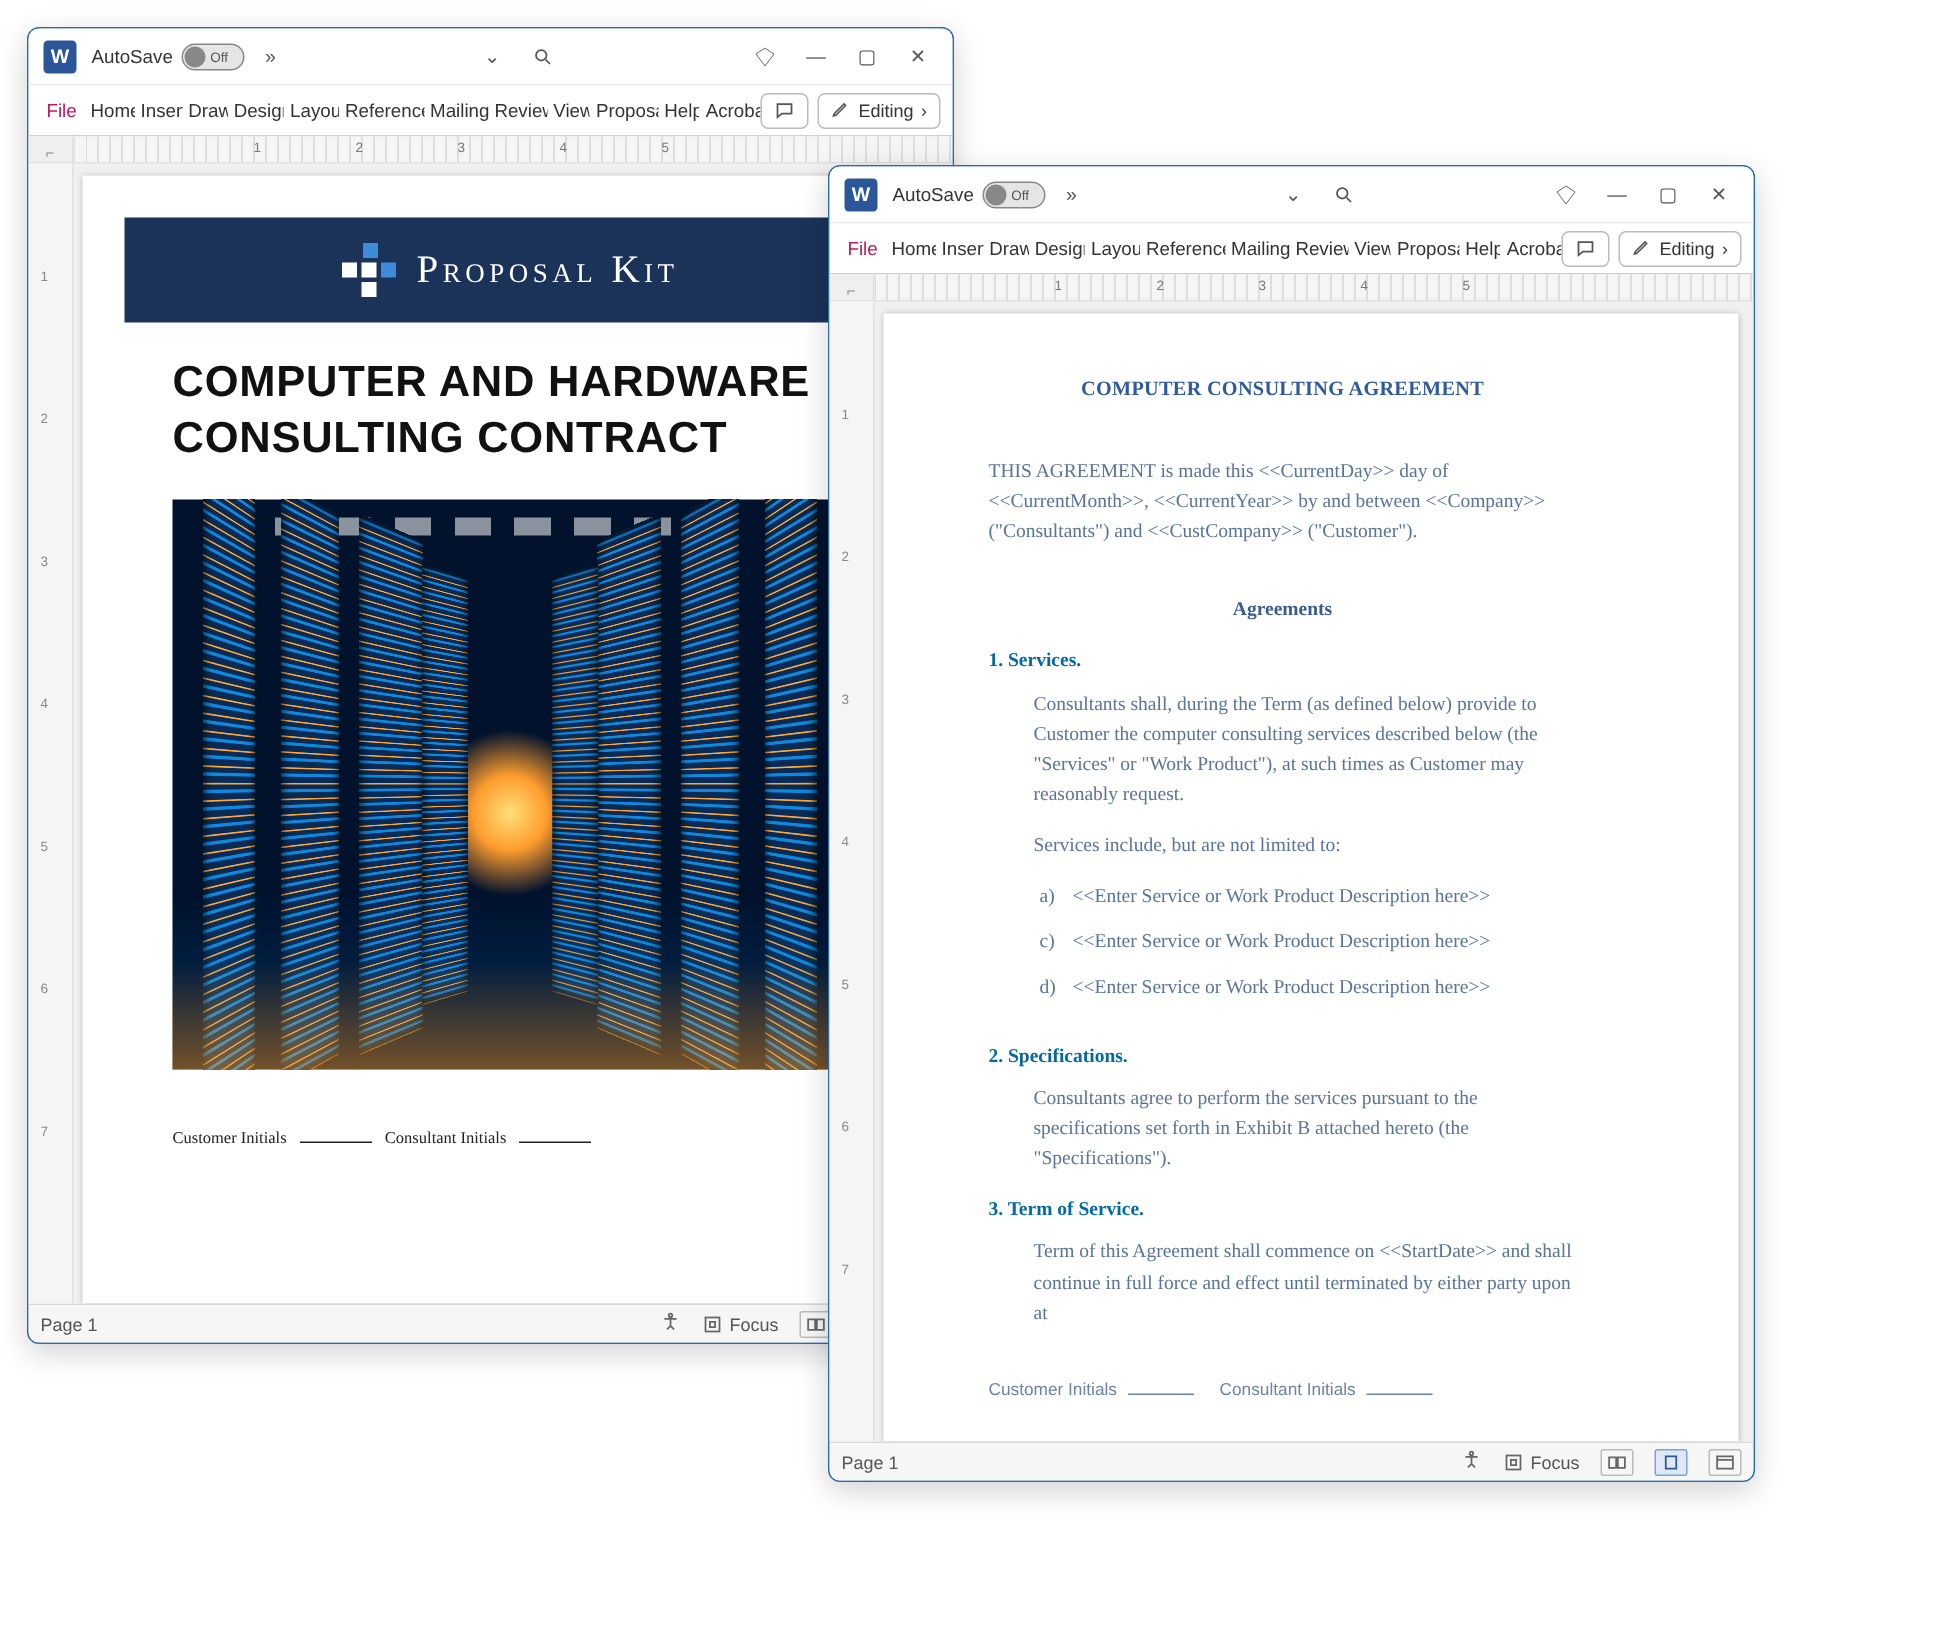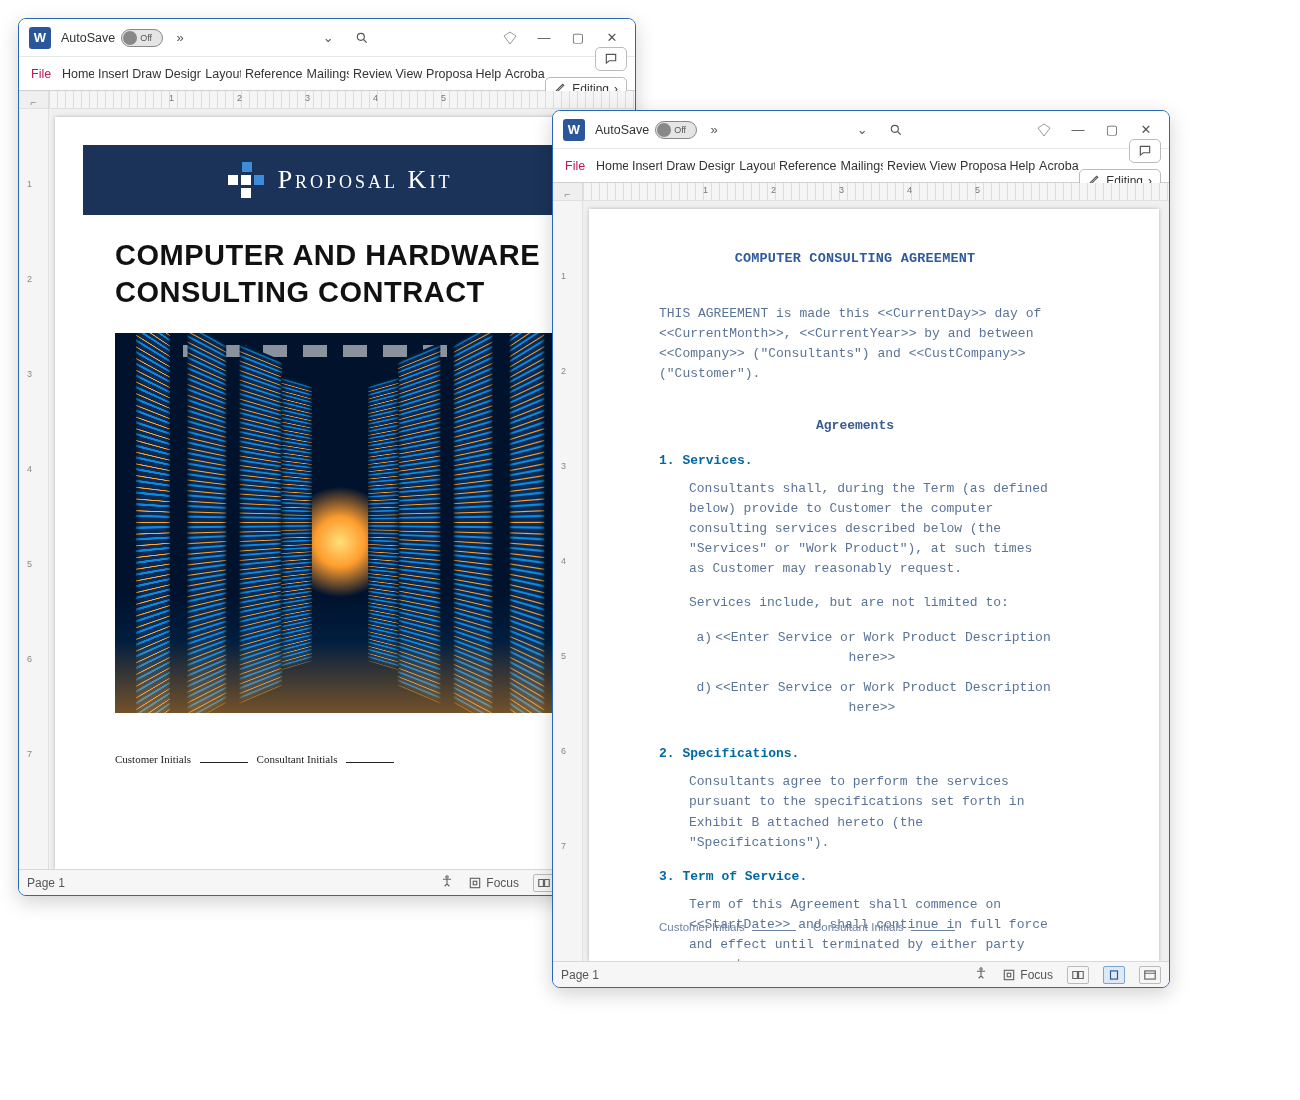--- a/index.html
+++ b/index.html
@@ -82,23 +82,22 @@
     white-space: nowrap;
     overflow:hidden;
   }
   .ribbon .tab.file {
     color:#be185d;
     font-weight:500;
     padding-left:8px; padding-right:10px;
   }
   .ribbon-right {
     margin-left:auto;
-    display:flex; align-items:flex-end; gap:6px;
+    display:flex; align-items:flex-start; gap:6px;
     padding-right:4px;
-    flex-direction:column;
   }
   .comment-btn, .editing-btn {
     border:1px solid #bbb;
     border-radius:5px;
     height:24px;
     display:flex; align-items:center;
     padding: 0 8px;
     font-size:12px;
     background:#fff;
     color:#333;
@@ -267,21 +266,21 @@
     display:inline-block;
     border-bottom: 1px solid #222;
     width: 48px;
     margin: 0 6px;
     vertical-align: baseline;
   }
 
   
   .doc2-body {
     padding: 40px 108px 0 70px;
-    font-family: Liberation Mono, monospace;
+    font-family: Liberation Serif, serif;
     color:#3b5a87;
     font-size: 13px;
     line-height: 1.55;
   }
   .doc2-title {
     text-align:center;
     font-weight:700;
     color:#2f5a9c;
     font-size: 13.5px;
     margin-bottom: 34px;
@@ -293,21 +292,21 @@
     font-weight:700;
     color:#3b5c91;
     margin: 32px 0 14px;
   }
   .doc2-section-label {
     font-weight:700;
     color:#0369a1;
     margin: 14px 0 8px;
   }
   .doc2-block { margin-left: 30px; color:#5a7497; margin-bottom: 14px; }
-  .doc2-list { margin-left: 34px; color:#5a7497;text-align:center; }
+  .doc2-list { margin-left: 34px; color:#5a7497; }
   .doc2-list .li { margin: 10px 0; }
   .doc2-list .li .marker { display:inline-block; width:22px; }
   .doc2-footer {
     position:absolute;
     left:70px; right:70px; bottom:28px;
     border-top: none;
     font-size: 11.5px;
     color:#6d83a3;
   }
   .doc2-footer .blank {
@@ -568,20 +567,21 @@
 
           <div class="doc2-para">THIS AGREEMENT is made this &lt;&lt;CurrentDay&gt;&gt; day of &lt;&lt;CurrentMonth&gt;&gt;, &lt;&lt;CurrentYear&gt;&gt; by and between &lt;&lt;Company&gt;&gt; ("Consultants") and &lt;&lt;CustCompany&gt;&gt; ("Customer").</div>
 
           <div class="doc2-subhead">Agreements</div>
 
           <div class="doc2-section-label">1. Services.</div>
           <div class="doc2-block">Consultants shall, during the Term (as defined below) provide to Customer the computer consulting services described below (the "Services" or "Work Product"), at such times as Customer may reasonably request.</div>
           <div class="doc2-block">Services include, but are not limited to:</div>
           <div class="doc2-list">
             <div class="li"><span class="marker">a)</span><span>&lt;&lt;Enter Service or Work Product Description here&gt;&gt;</span></div>
+            <div class="li"><span class="marker">c)</span><span>&lt;&lt;Enter Service or Work Product Description here&gt;&gt;</span></div>
             <div class="li"><span class="marker">d)</span><span>&lt;&lt;Enter Service or Work Product Description here&gt;&gt;</span></div>
           </div>
 
           <div class="doc2-section-label" style="margin-top:26px">2. Specifications.</div>
           <div class="doc2-block">Consultants agree to perform the services pursuant to the specifications set forth in Exhibit B attached hereto (the "Specifications").</div>
 
           <div class="doc2-section-label">3. Term of Service.</div>
           <div class="doc2-block">Term of this Agreement shall commence on &lt;&lt;StartDate&gt;&gt; and shall continue in full force and effect until terminated by either party upon at</div>
         </div>
 

